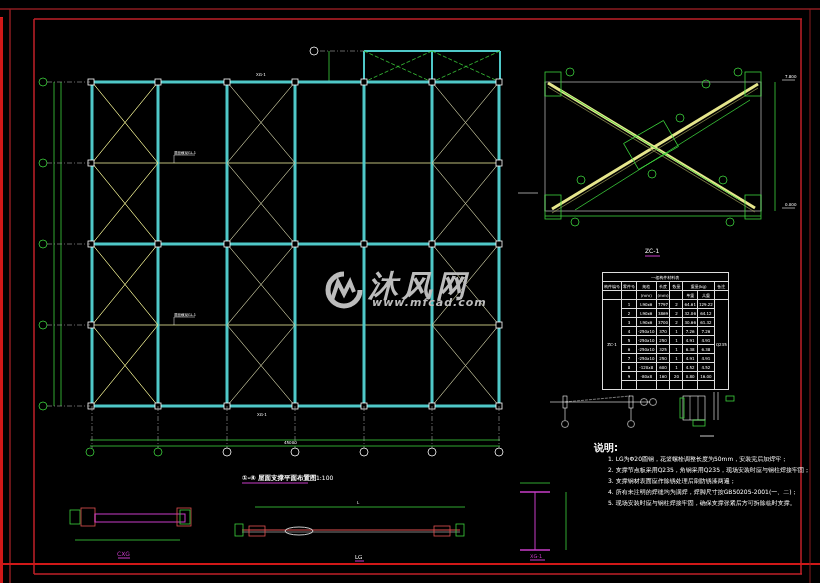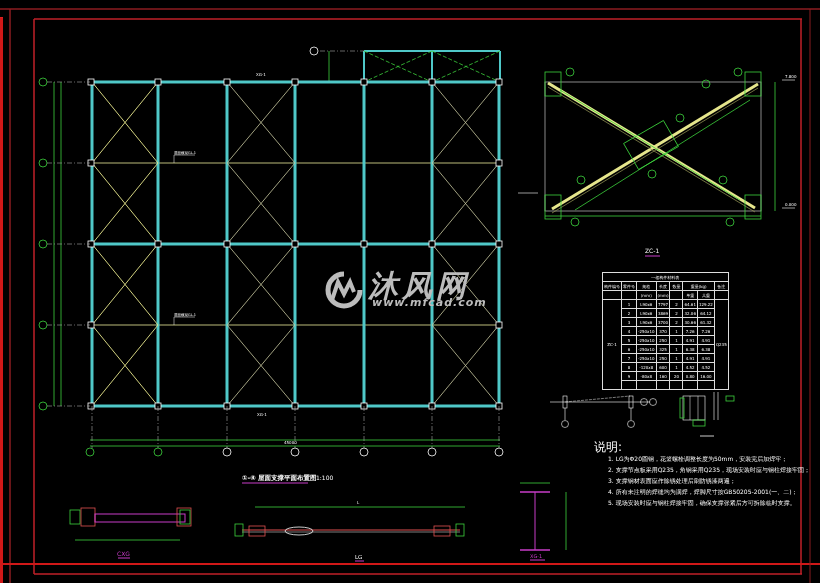--- a/index.html
+++ b/index.html
@@ -4,21 +4,21 @@
 <style>
   html,body{margin:0;padding:0;background:#000;}
   body{width:820px;height:583px;overflow:hidden;position:relative;font-family:"DejaVu Sans",sans-serif;}
   svg{position:absolute;left:0;top:0;}
   .t{font-family:"DejaVu Sans",sans-serif;}
   .watermark{position:absolute;left:324px;top:266px;width:170px;height:46px;}
   .wm-title{position:absolute;left:44px;top:0px;font-size:30px;font-weight:bold;color:#bcbcbc;letter-spacing:4px;font-style:italic;}
   .wm-url{position:absolute;left:48px;top:30px;font-size:11px;font-weight:bold;color:#bcbcbc;letter-spacing:1px;font-style:italic;}
   .wm-logo{position:absolute;left:0;top:4px;width:40px;height:40px;}
   .notes{position:absolute;left:594px;top:442px;color:#fff;font-size:6px;line-height:11px;}
-  .notes .h{font-weight:normal;font-size:12px;}
+  .notes .h{font-weight:bold;font-size:10px;}
   .notes .ln{padding-left:14px;white-space:nowrap;}
   .tbl{position:absolute;left:602px;top:272px;border-collapse:collapse;border:1px solid #fff;}
   .tbl td{border:1px solid #ddd;color:#fff;font-size:4px;height:8px;min-width:10px;padding:0 1px;text-align:center;line-height:7px;}
 </style>
 </head>
 <body>
 
 <svg width="820" height="583" viewBox="0 0 820 583">
 
   <g>

